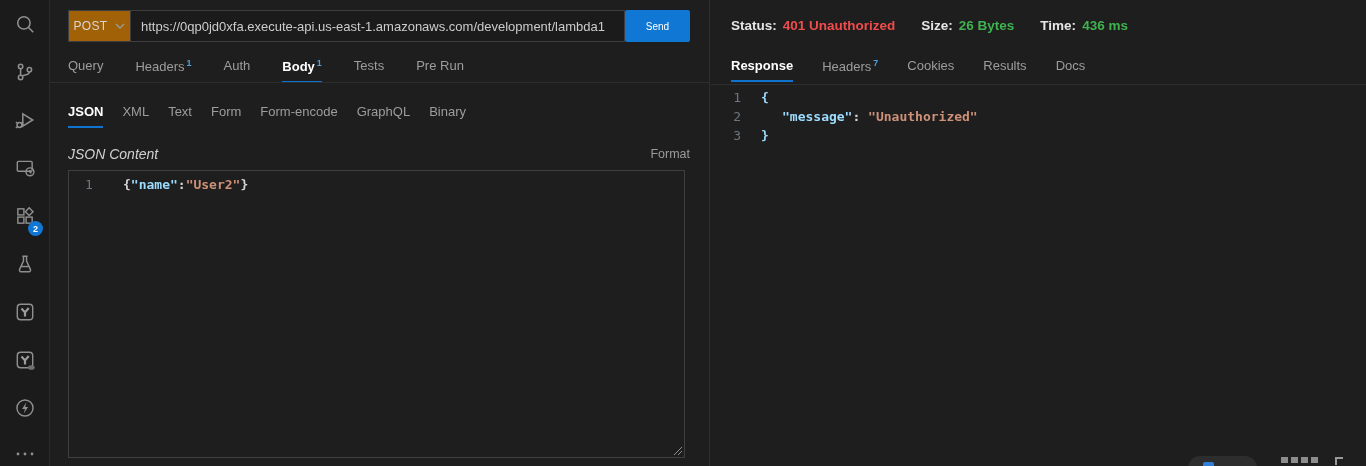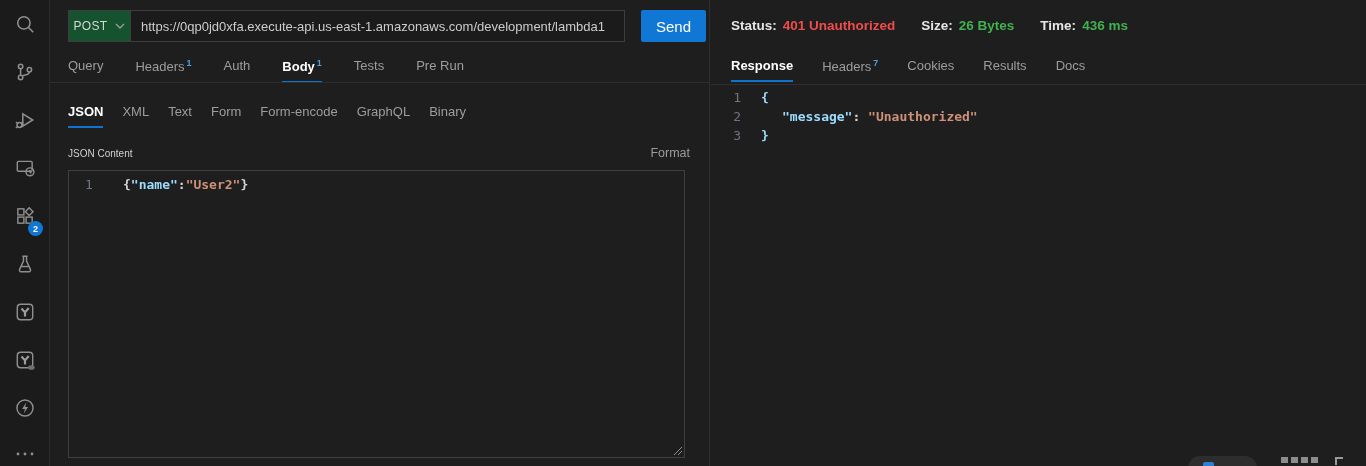--- a/index.html
+++ b/index.html
@@ -29,52 +29,51 @@
     font-weight: 700; display: flex; align-items: center; justify-content: center;
   }
 
   
   .left-panel  { position: absolute; left: 50px; top: 0; width: 660px; height: 466px; border-right: 1px solid #2e2e2e; }
   .right-panel { position: absolute; left: 711px; top: 0; width: 786px; height: 466px; padding-left: 15px; }
 
   
   .req-bar { position: absolute; left: 18px; top: 10px; height: 32px; display: flex; }
   .method-select {
-    width: 63px; height: 32px; border: 1px solid #3e3e3e; background: #14532d;
+    width: 63px; height: 32px; border: 1px solid #3e3e3e; background: #a16207;
     display: flex; align-items: center; justify-content: center; gap: 8px;
     font-size: 12px; color: #d6d6d6; letter-spacing: .3px; cursor: pointer;
   }
   .url-input {
     width: 494px; height: 32px; border: 1px solid #3e3e3e; border-left: none;
     background: #1b1b1b; color: #cccccc; font-size: 13px; padding: 4px 10px;
     outline: none; font-family: "Liberation Sans", sans-serif;
   }
   .send-btn {
     width: 65px; height: 32px; border: none; background: #1177d4; color: #ffffff;
-    font-size: 15px; border-radius: 2px; cursor: pointer;
+    font-size: 10px; border-radius: 2px; cursor: pointer;
     font-family: "Liberation Sans", sans-serif;
-    margin-left: 16px;
   }
 
   
   .tab-row { display: flex; font-size: 13px; color: #9d9d9d; }
   .tab { padding-bottom: 7px; cursor: pointer; white-space: nowrap; }
   .tab.active { color: #ffffff; font-weight: 600; border-bottom: 2px solid #1073cf; }
   sup.badge-num { color: #4ca0e0; font-size: 9px; margin-left: 2px; font-weight: 600; }
 
   .req-tabs  { position: absolute; left: 18px; top: 58px; gap: 32px; }
   .hdiv-left  { position: absolute; left: 0; top: 82px; width: 660px; height: 1px; background: #2e2e2e; }
   .body-tabs { position: absolute; left: 18px; top: 104px; gap: 19px; }
 
   
   .section-row {
     position: absolute; left: 18px; top: 146px; width: 622px;
     display: flex; justify-content: space-between; align-items: center;
   }
-  .section-title { font-size: 10px; color: #d0d0d0; }
+  .section-title { font-size: 14px; color: #d0d0d0; font-style: italic; }
   .format-link { font-size: 12.5px; color: #9b9b9b; cursor: pointer; }
 
   .editor-box {
     position: absolute; left: 18px; top: 170px; width: 617px; height: 288px;
     border: 1px solid #3f3f3f; font-size: 13px;
   }
   .ed-line { display: flex; padding-top: 6px; }
   .ed-num { width: 40px; text-align: center; color: #6e7681; }
   .ed-code { margin-left: 14px; font-weight: 600; color: #d4d4d4; }
   .tok-key { color: #9cdcfe; }

